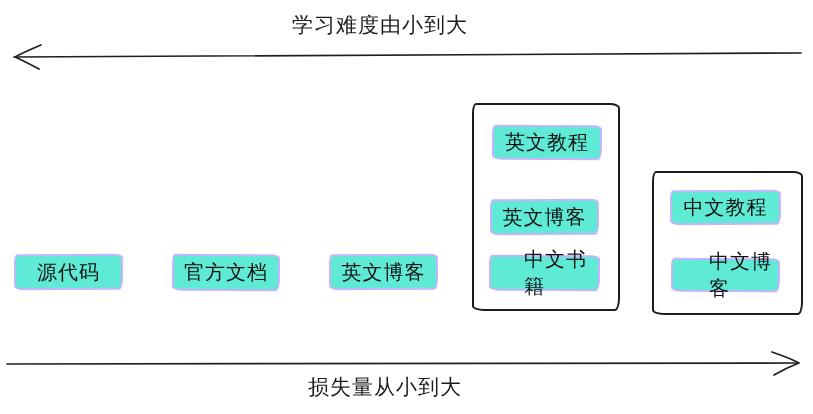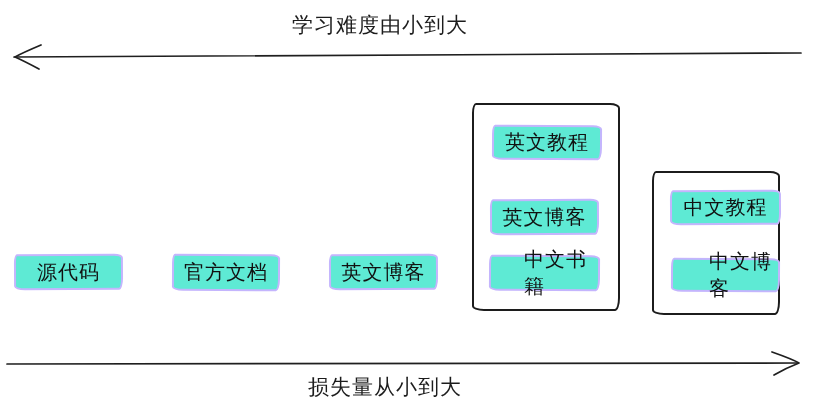--- a/index.html
+++ b/index.html
@@ -74,21 +74,21 @@
       <span>英文教程</span>
     </div>
     <div class="sbox r1" style="left:16px;top:94px;width:109px;height:36px;">
       <span>英文博客</span>
     </div>
     <div class="sbox r2" style="left:15px;top:150px;width:111px;height:36px;padding-left:33px;">
       <span>中文书籍</span>
     </div>
   </div>
 
-  <div class="group" style="left:652px;top:171px;width:128px;height:144px;">
+  <div class="group" style="left:652px;top:171px;width:151px;height:144px;">
     <div class="sbox r1" style="left:16px;top:17px;width:111px;height:35px;">
       <span>中文教程</span>
     </div>
     <div class="sbox r2" style="left:17px;top:85px;width:109px;height:34px;padding-left:36px;">
       <span>中文博客</span>
     </div>
   </div>
 
   <svg class="arrow" style="left:4px;top:350px;" width="802" height="30" aria-hidden="true">
     <path d="M3 14 L794 13"></path>

